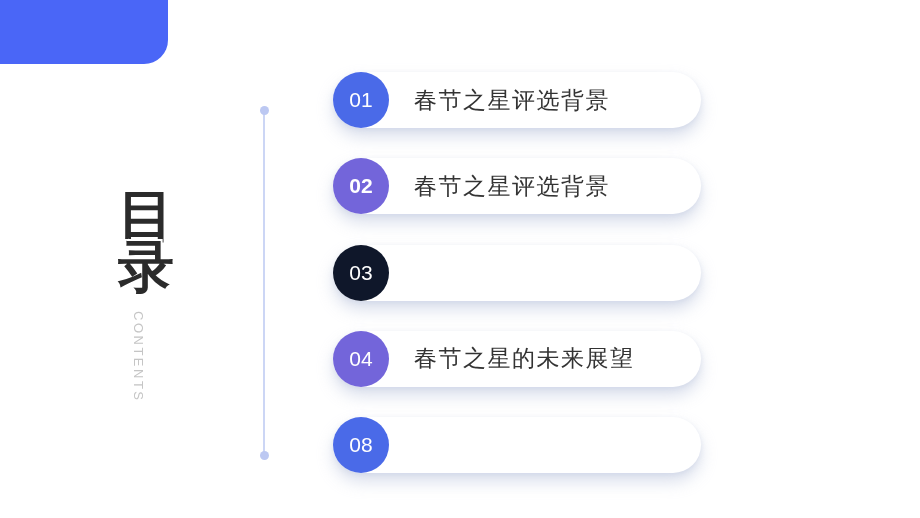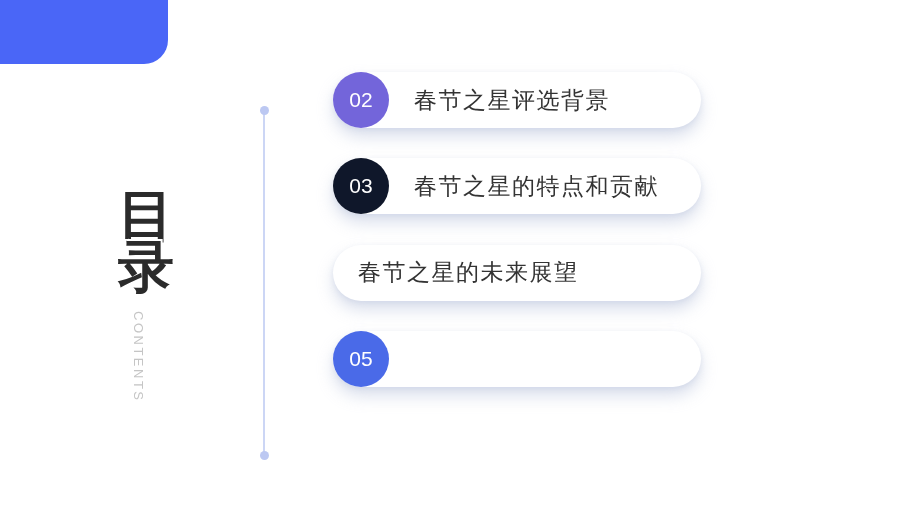--- a/index.html
+++ b/index.html
@@ -127,39 +127,47 @@
   </div>
 
   <div class="toc-subtitle" style="color: rgb(197, 197, 197);">CONTENTS</div>
 
   <div class="timeline-line" style="background-color: rgb(204, 214, 245);"></div>
   <div class="timeline-dot top" style="background-color: rgb(188, 200, 242);"></div>
   <div class="timeline-dot bottom" style="background-color: rgb(188, 200, 242);"></div>
 
   <div class="toc-list">
 
+    <div class="toc-item">
+      <div class="toc-badge" style="background-color: rgb(74, 106, 232);">
+        <span>01</span>
+      </div>
+      <span class="toc-label">春节之星评选背景</span>
+    </div>
 
     <div class="toc-item">
-      <div class="toc-badge" style="background-color: rgb(115, 101, 218);">
+      <div class="toc-badge" style="background-color: rgb(115, 101, 218); font-weight: bold;">
         <span>02</span>
       </div>
       <span class="toc-label">春节之星评选背景</span>
     </div>
 
     <div class="toc-item">
       <div class="toc-badge" style="background-color: #0f172a;">
         <span>03</span>
       </div>
-      <span class="toc-label">春节之星的特点和贡献</span>
     </div>
 
     <div class="toc-item">
+      <div class="toc-badge" style="background-color: rgb(115, 101, 218);">
+        <span>04</span>
+      </div>
       <span class="toc-label">春节之星的未来展望</span>
     </div>
 
     <div class="toc-item">
       <div class="toc-badge" style="background-color: rgb(74, 106, 232);">
-        <span>05</span>
+        <span>08</span>
       </div>
     </div>
 
   </div>
 </div>
 
 </body></html>

